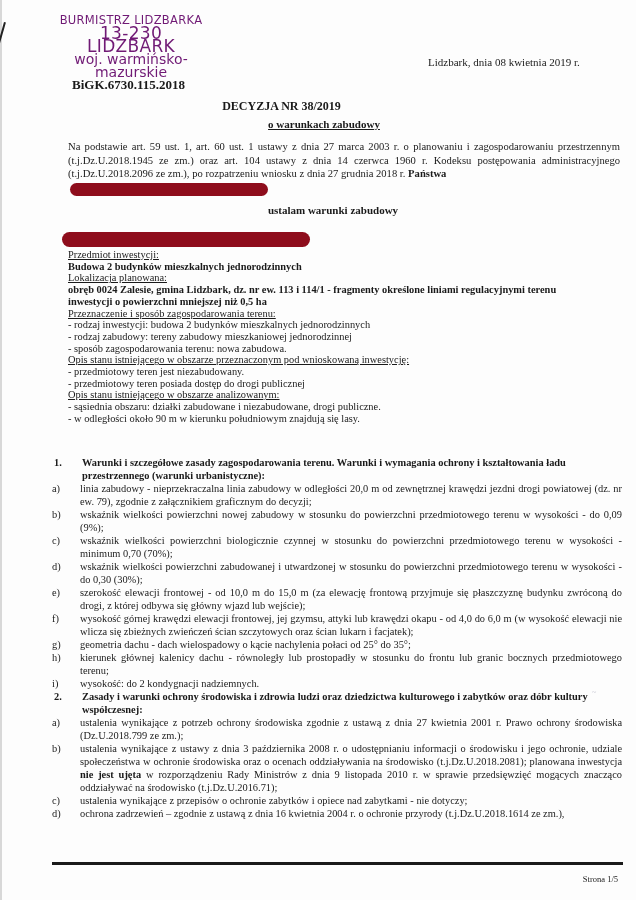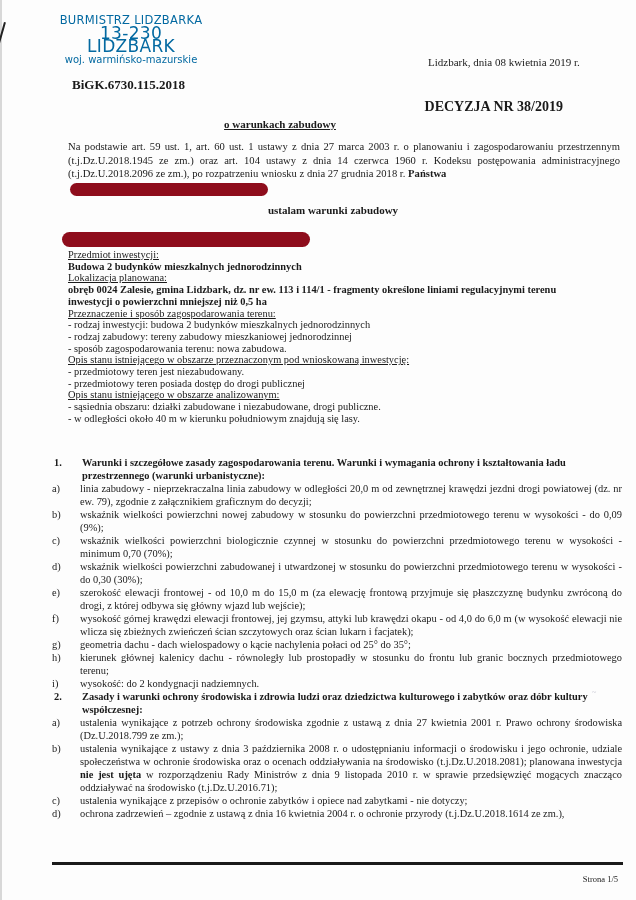--- a/index.html
+++ b/index.html
@@ -7,30 +7,30 @@
     width: 636px; height: 900px; overflow: hidden;
     background: #fdfdfd;
     font-family: "Liberation Serif", "DejaVu Serif", serif;
     color: #1a1a1a;
     position: relative;
   }
   .page { position: absolute; left: 0; top: 0; width: 636px; height: 900px; }
   .edge-line { position: absolute; left: 0; top: 0; width: 2px; height: 900px; background: #d8d8d8; }
   .slash { position: absolute; left: 4px; top: 22px; width: 2px; height: 44px; background: #222; transform: rotate(16deg); transform-origin: top left; }
 
-  .stamp { position: absolute; left: 56px; top: 14px; width: 150px; text-align: center; color: #0369a1; font-family: "DejaVu Sans", sans-serif; line-height: 13px; }
+  .stamp { position: absolute; left: 56px; top: 14px; width: 150px; text-align: center; color: #701a75; font-family: "DejaVu Sans", sans-serif; line-height: 13px; }
   .stamp .l1 { font-size: 11.5px; letter-spacing: 0.3px; }
   .stamp .l2 { font-size: 17px; letter-spacing: 0.3px; }
-  .stamp .l3 { font-size: 10px; }
+  .stamp .l3 { font-size: 14px; }
 
   .ref { position: absolute; left: 72px; top: 77px; font-weight: bold; font-size: 13px; text-align: right; }
   .date { position: absolute; left: 428px; top: 56px; font-size: 11px; }
 
-  .title { position: absolute; left: 0; width: 563px; text-align: right; font-weight: bold; font-size: 14px; top: 99px; }
-  .subtitle { position: absolute; left: 0; width: 560px; text-align: center; font-size: 11px; top: 118px; text-decoration: underline; font-weight: bold; }
+  .title { position: absolute; left: 0; width: 563px; text-align: center; font-weight: bold; font-size: 12px; top: 99px; }
+  .subtitle { position: absolute; left: 0; width: 560px; text-align: center; font-size: 11px; top: 118px; text-decoration: underline; font-weight: bold; padding-left: 44px; }
 
   .para { position: absolute; left: 68px; width: 552px; font-size: 10.6px; line-height: 13.5px; text-align: justify; }
   .redact { position: absolute; background: #8e0d1c; border-radius: 8px; }
 
   .center-bold { position: absolute; left: 0; width: 636px; text-align: center; font-weight: bold; font-size: 11px; top: 204px; padding-left: 30px; box-sizing: border-box; }
 
   .block { position: absolute; left: 68px; width: 560px; font-size: 10.4px; line-height: 11.7px; }
   .block .u { text-decoration: underline; display: block; }
   .block .b { font-weight: bold; display: block; }
   .block .n { display: block; }
@@ -83,21 +83,21 @@
     <span class="b">inwestycji o powierzchni mniejszej niż 0,5 ha</span>
     <span class="u">Przeznaczenie i sposób zagospodarowania terenu:</span>
     <span class="n">- rodzaj inwestycji: budowa 2 budynków mieszkalnych jednorodzinnych</span>
     <span class="n">- rodzaj zabudowy: tereny zabudowy mieszkaniowej jednorodzinnej</span>
     <span class="n">- sposób zagospodarowania terenu: nowa zabudowa.</span>
     <span class="u">Opis stanu istniejącego w obszarze przeznaczonym pod wnioskowaną inwestycję:</span>
     <span class="n">- przedmiotowy teren jest niezabudowany.</span>
     <span class="n">- przedmiotowy teren posiada dostęp do drogi publicznej</span>
     <span class="u">Opis stanu istniejącego w obszarze analizowanym:</span>
     <span class="n">- sąsiednia obszaru: działki zabudowane i niezabudowane, drogi publiczne.</span>
-    <span class="n">- w odległości około 40 m w kierunku południowym znajdują się lasy.</span>
+    <span class="n">- w odległości około 90 m w kierunku południowym znajdują się lasy.</span>
   </div>
 
   <div class="sec" style="top:456px;">
     <div class="sec-head">
       <span class="num">1.</span>
       <span>Warunki i szczegółowe zasady zagospodarowania terenu. Warunki i wymagania ochrony i kształtowania ładu przestrzennego (warunki urbanistyczne):</span>
     </div>
     <div class="item">
         <span class="lbl">a)</span>
         <span class="txt">linia zabudowy - nieprzekraczalna linia zabudowy w odległości 20,0 m od zewnętrznej krawędzi jezdni drogi powiatowej (dz. nr ew. 79), zgodnie z załącznikiem graficznym do decyzji;</span>

